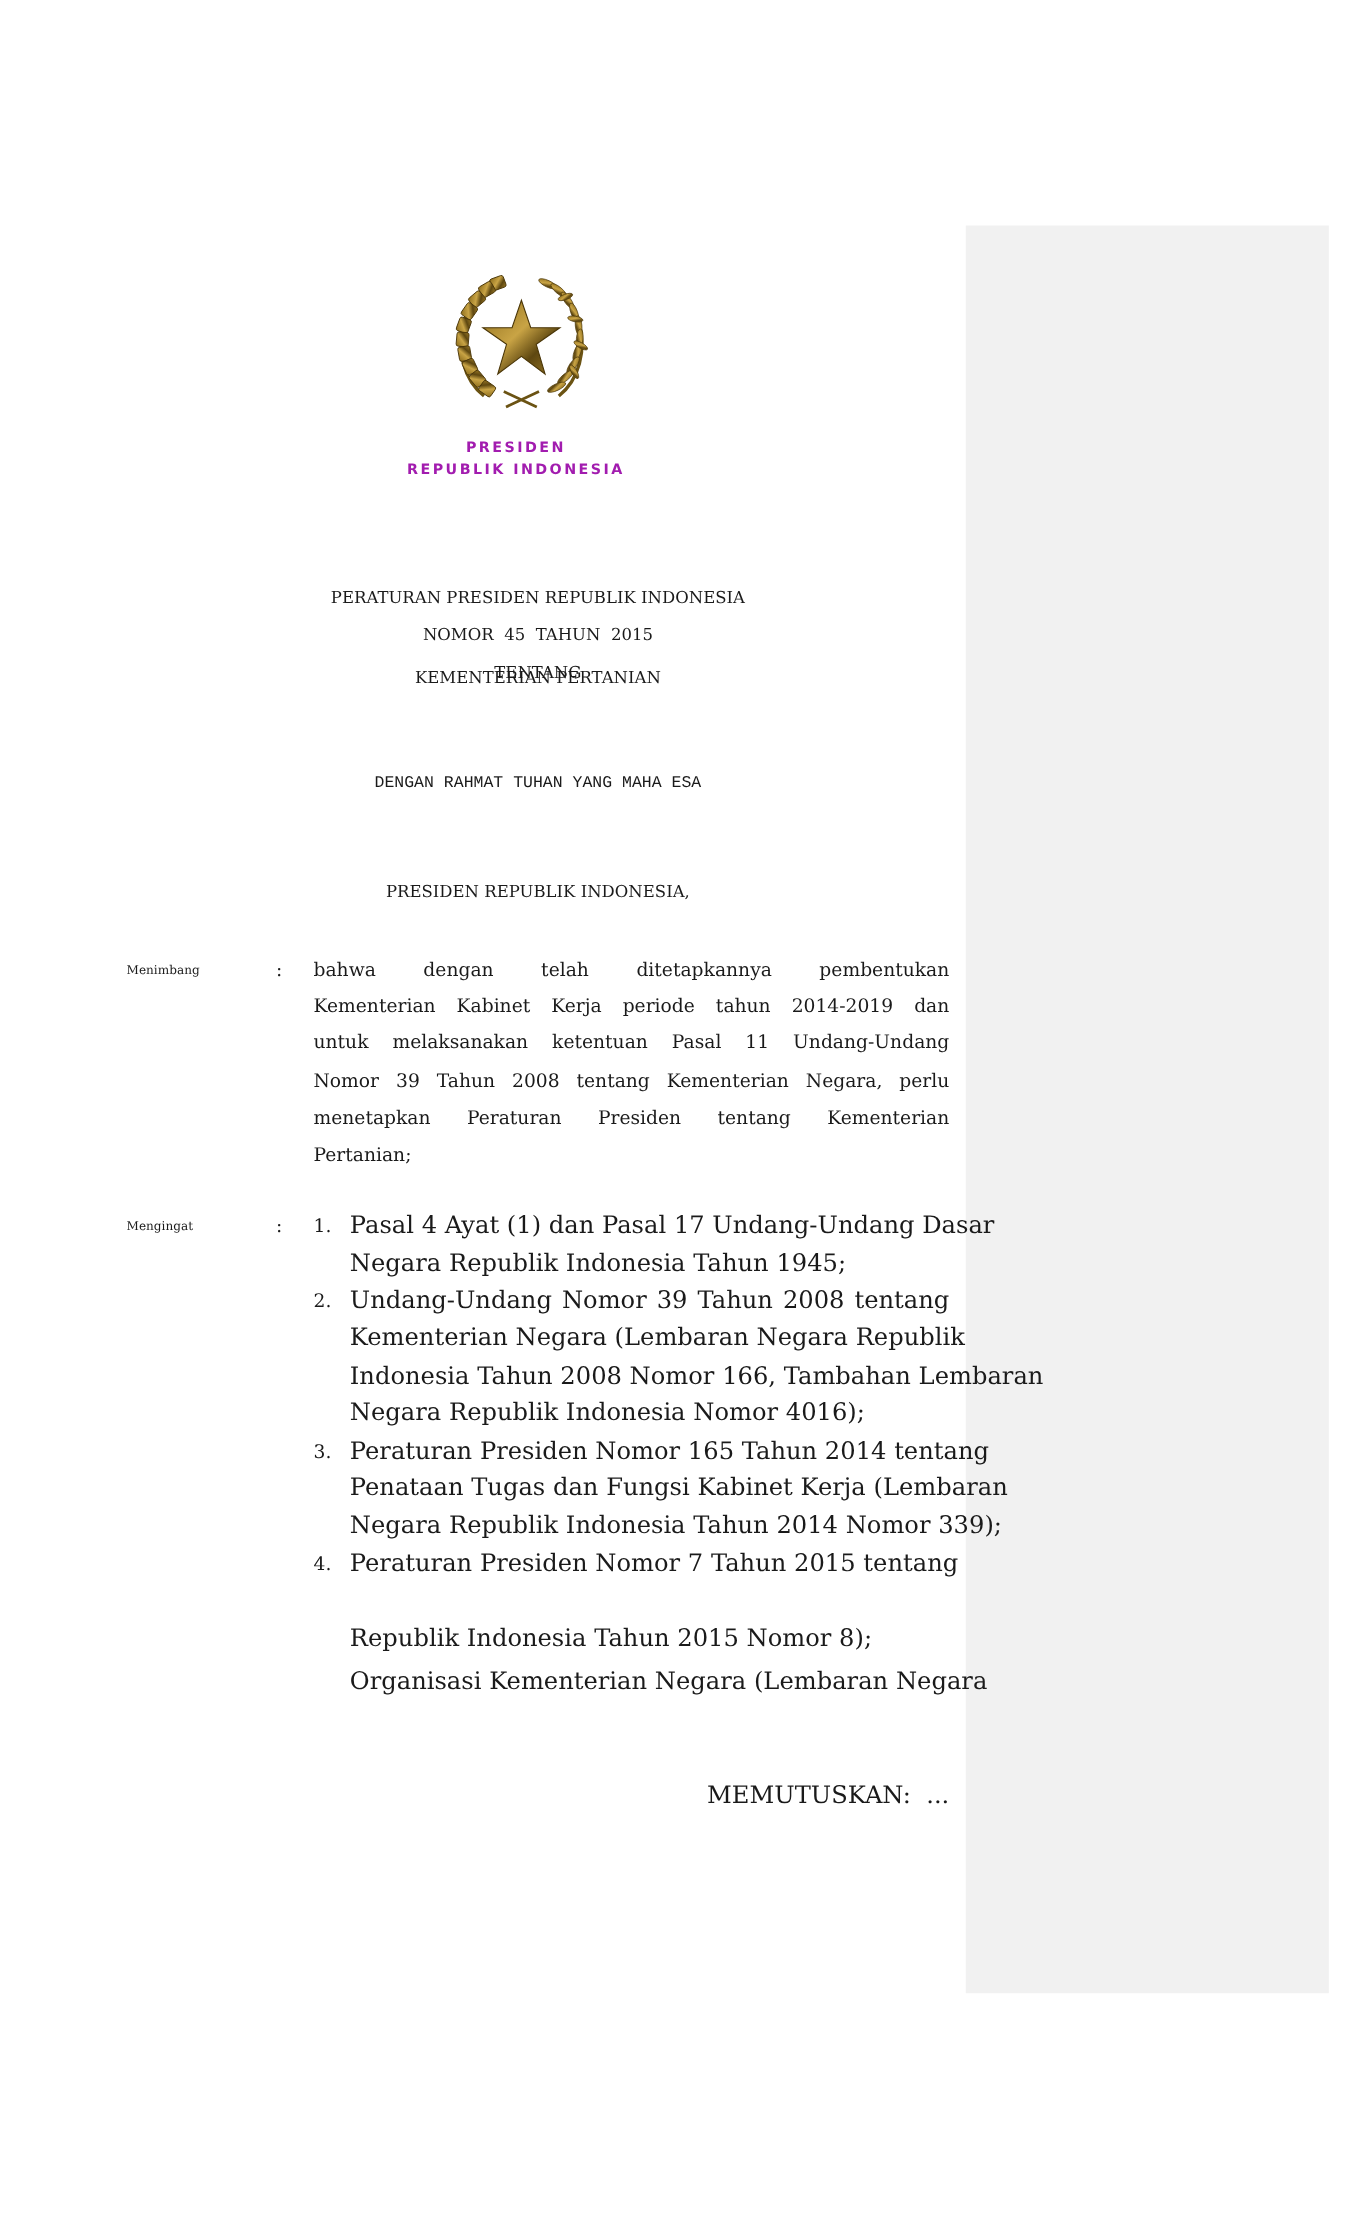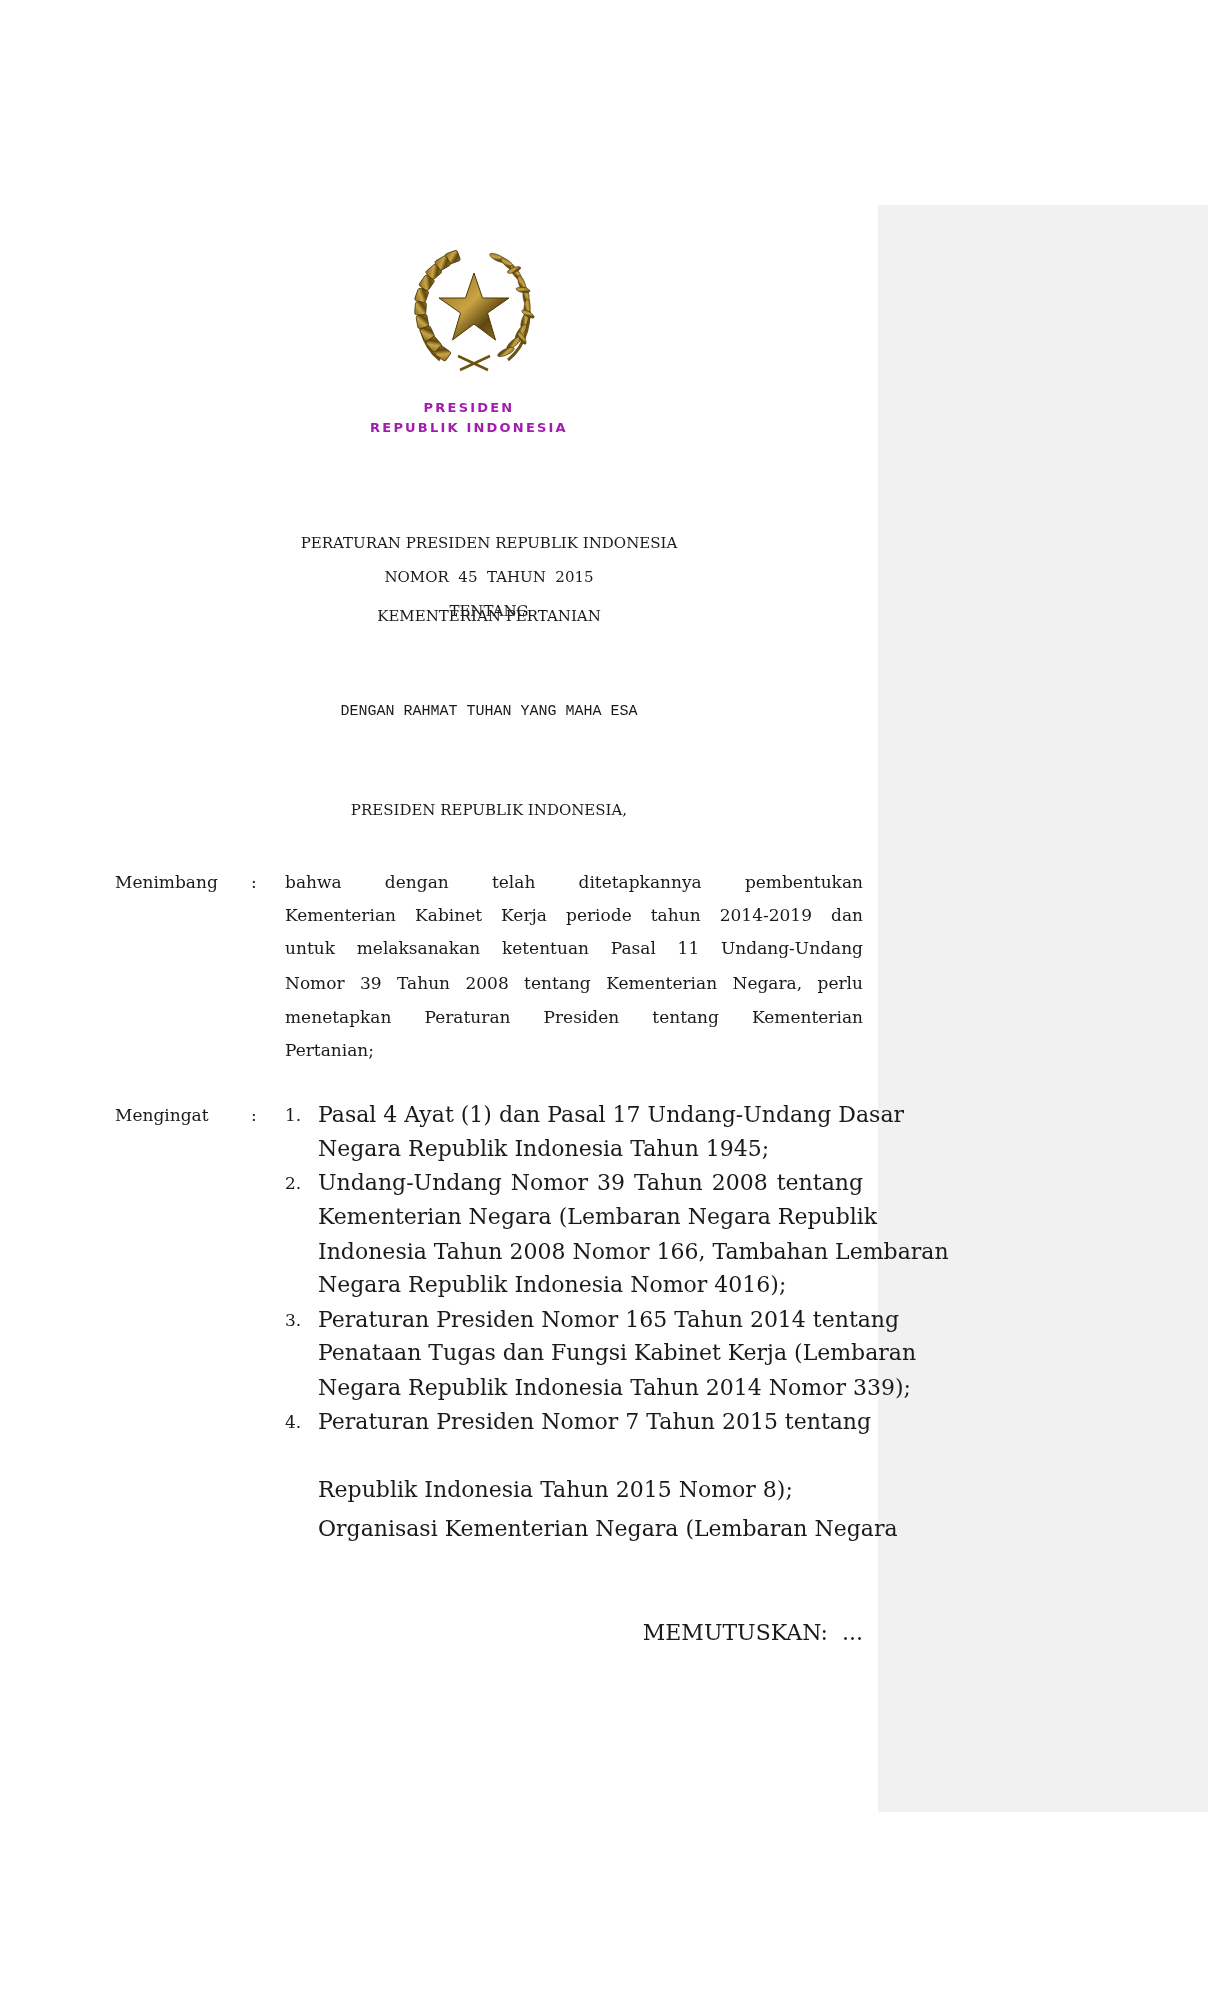--- a/index.html
+++ b/index.html
@@ -57,21 +57,21 @@
     .t1 { top: 533px; }
     .t2 { top: 567px; }
     .t3 { top: 601px; }
     .t4 { top: 606px; }
     .t5 { top: 702px; font-family: Liberation Mono, monospace; }
     .t6 { top: 800px; }
 
     .label {
       position: absolute;
       left: 115px;
-      font-size: 17px;
+      font-size: 11px;
       line-height: 20px;
     }
     .colon {
       position: absolute;
       left: 251px;
       font-size: 17px;
       line-height: 20px;
     }
     .body-line {
       position: absolute;

